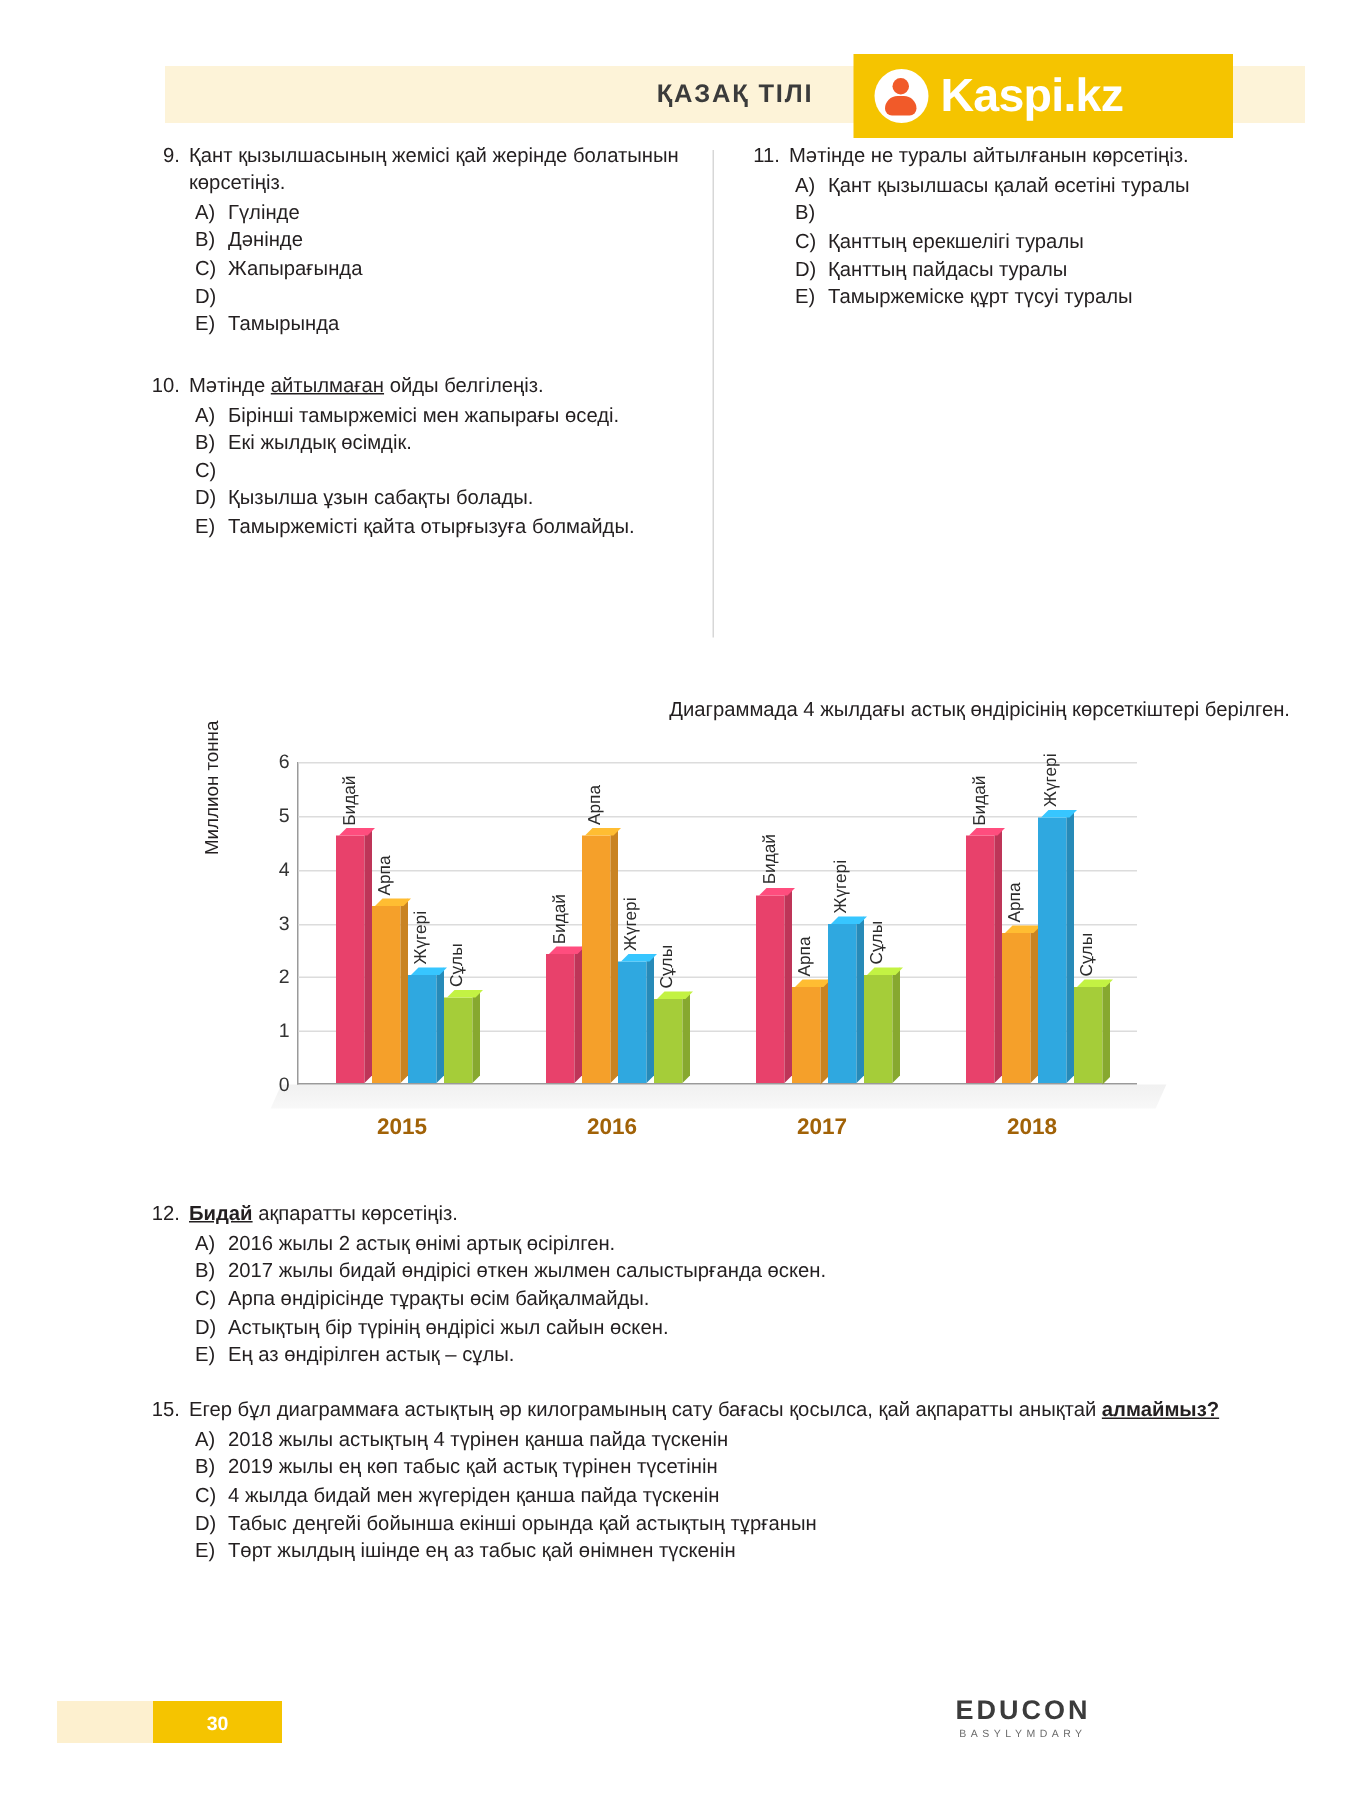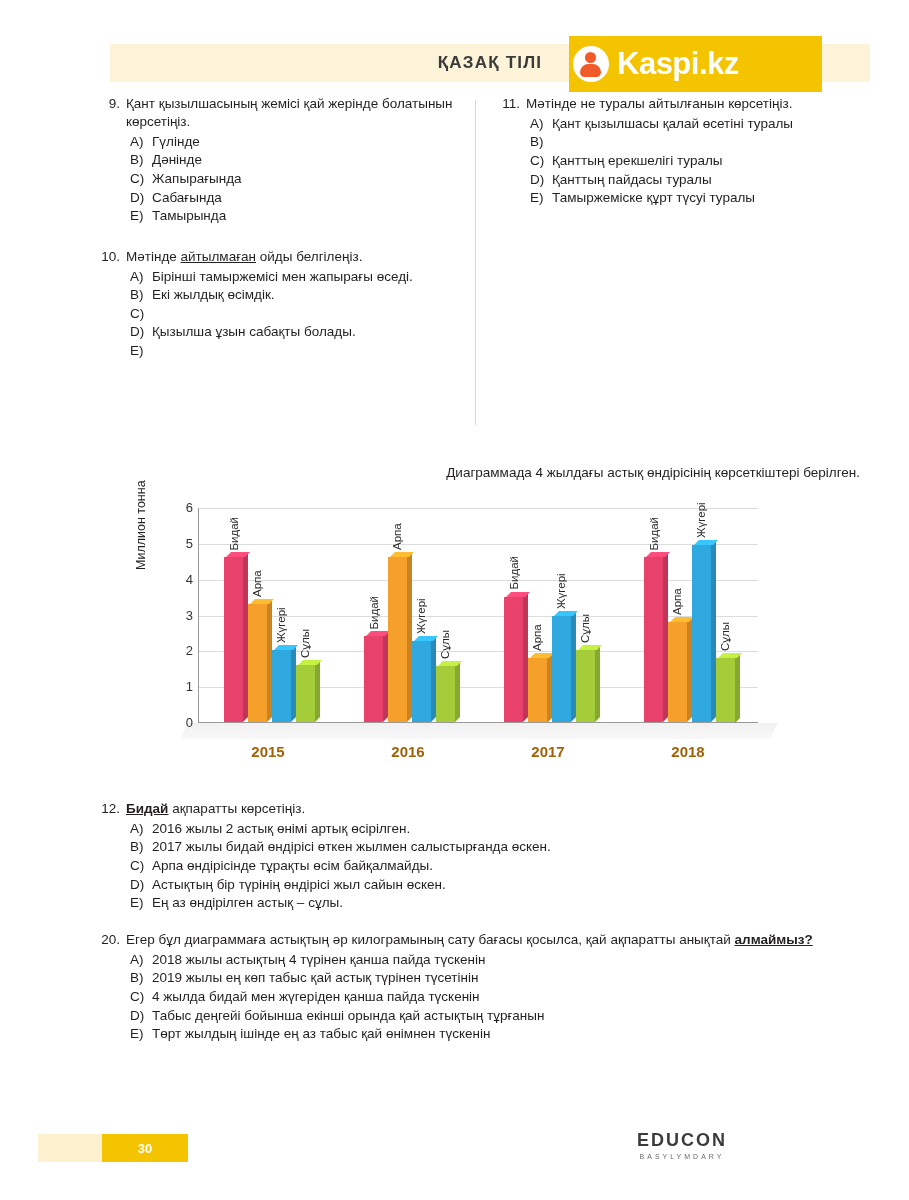--- a/index.html
+++ b/index.html
@@ -19,21 +19,21 @@
     position:absolute; left:110px; top:44px; width:760px; height:38px;
     background:#fdf3d8;
     display:flex; align-items:center; justify-content:center;
   }
   .header-title {
     font-size:17px; font-weight:bold; letter-spacing:1.2px; color:#3b3b3b;
   }
   .kaspi-badge {
     position:absolute; right:0; top:36px; width:253px; height:56px;
     background:#f5c400;
-    display:flex; align-items:center; gap:8px; padding-left:4px;
+    display:flex; align-items:center; gap:8px; padding-left:14px;
   }
   .kaspi-circle {
     width:36px; height:36px; border-radius:50%;
     background:#ffffff; position:relative; flex:0 0 auto;
   }
   .kaspi-circle::before{
     content:""; position:absolute; left:12px; top:6px;
     width:11px; height:11px; border-radius:50%; background:#f15a29;
   }
   .kaspi-circle::after{
@@ -172,21 +172,20 @@
           <li class="opt">
             <span class="opt-letter">B)</span>
             <span class="opt-text">Дәнінде</span>
           </li>
           <li class="opt">
             <span class="opt-letter">C)</span>
             <span class="opt-text">Жапырағында</span>
           </li>
           <li class="opt">
             <span class="opt-letter">D)</span>
-            <span class="opt-text">Сабағында</span>
           </li>
           <li class="opt">
             <span class="opt-letter">E)</span>
             <span class="opt-text">Тамырында</span>
           </li>
         </ul>
       </div>
 
       <div class="q" style="margin-top:22px;">
         <div class="q-head">
@@ -204,20 +203,21 @@
           </li>
           <li class="opt">
             <span class="opt-letter">C)</span>
           </li>
           <li class="opt">
             <span class="opt-letter">D)</span>
             <span class="opt-text">Қызылша ұзын сабақты болады.</span>
           </li>
           <li class="opt">
             <span class="opt-letter">E)</span>
+            <span class="opt-text">Тамыржемісті қайта отырғызуға болмайды.</span>
           </li>
         </ul>
       </div>
     </div>
 
     <div class="col-right">
 
       <div class="q">
         <div class="q-head">
           <span class="q-num">11.</span>
@@ -398,21 +398,21 @@
         </li>
         <li class="opt">
           <span class="opt-letter">E)</span>
           <span class="opt-text">Ең аз өндірілген астық – сұлы.</span>
         </li>
       </ul>
     </div>
 
     <div class="q" style="margin-top:18px;">
       <div class="q-head">
-        <span class="q-num">20.</span>
+        <span class="q-num">15.</span>
         <span class="q-text"><span>Егер бұл диаграммаға астықтың әр килограмының сату бағасы қосылса, қай ақпаратты анықтай </span><span class="ul" style="font-weight:bold">алмаймыз?</span></span>
       </div>
       <ul class="opts">
         <li class="opt">
           <span class="opt-letter">A)</span>
           <span class="opt-text">2018 жылы астықтың 4 түрінен қанша пайда түскенін</span>
         </li>
         <li class="opt">
           <span class="opt-letter">B)</span>
           <span class="opt-text">2019 жылы ең көп табыс қай астық түрінен түсетінін</span>

